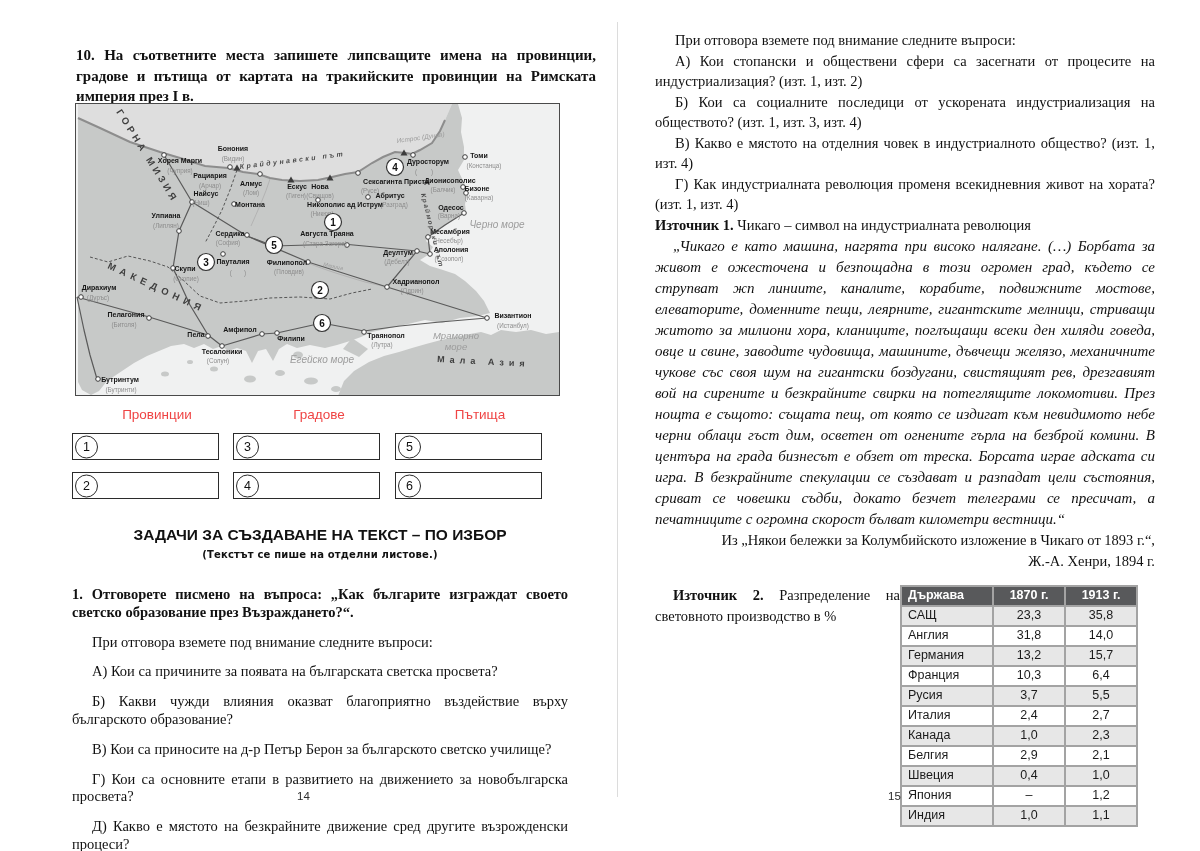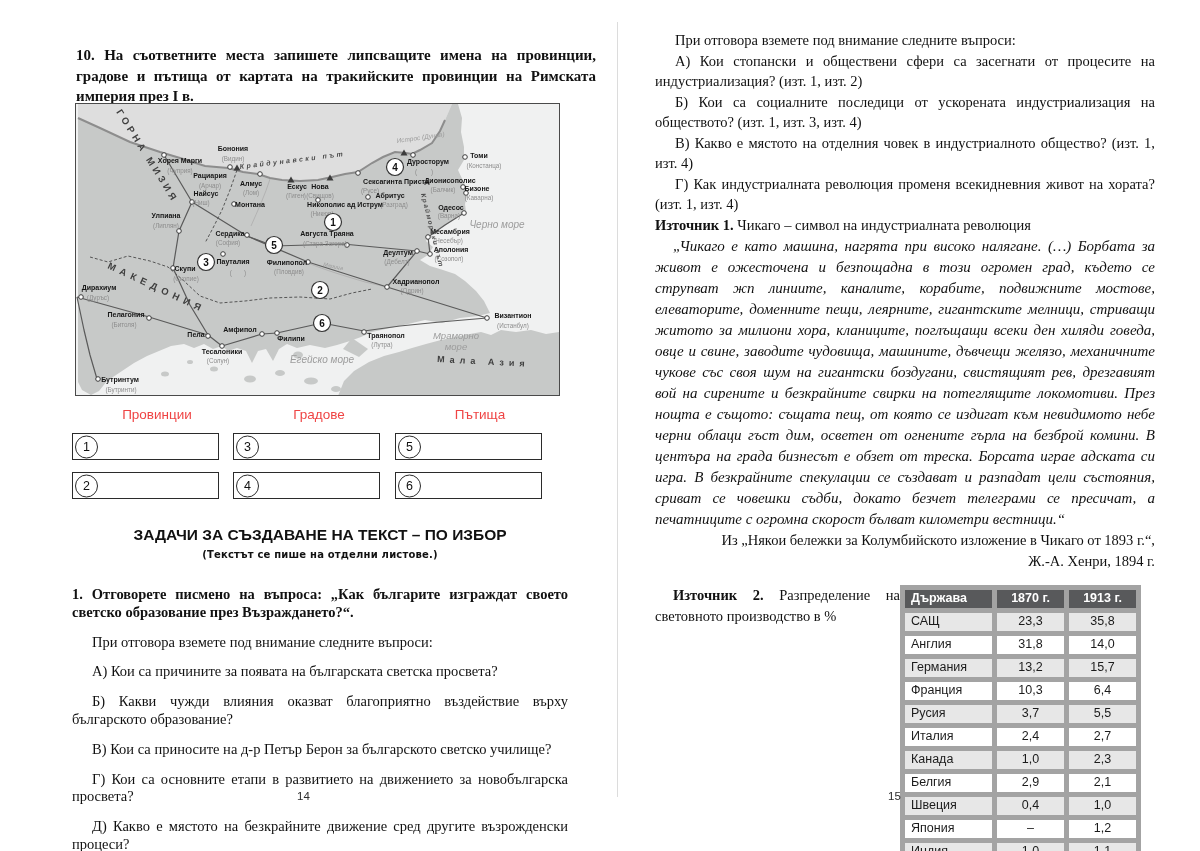--- a/index.html
+++ b/index.html
@@ -33,21 +33,21 @@
   #page-right p{margin:0;}
   #task2-title{font-weight:bold;line-height:21px;}
   #src1-head{margin-top:8px;line-height:21px;}
   #quote{font-style:italic;font-size:15px;line-height:21px;text-indent:18px;}
   .attr{text-align:right;line-height:21px;}
   #src2-row{display:flex;margin-top:13px;}
   .src2-text{width:245px;line-height:21px;text-indent:18px;}
   table.prod{border-collapse:collapse;table-layout:fixed;width:236px;margin-left:0px;
              font-family:"Liberation Sans",sans-serif;font-size:12.5px;color:#1b1b1b;
              border:1.5px solid #3d3d3d;}
-  table.prod th,table.prod td{border:5px solid #a3a3a3;padding:1.5px 6px;line-height:15px;margin-left:24px;}
+  table.prod th,table.prod td{border:2px solid #a3a3a3;padding:1.5px 6px;line-height:15px;margin-left:24px;}
   table.prod thead th{background:#58595b;color:#fff;font-weight:bold;text-align:left;}
   table.prod thead th.cnum{text-align:center;}
   table.prod td.cnum{text-align:center;}
   table.prod tbody tr:nth-child(odd){background:#e7e7e7;}
   .pageno{position:absolute;top:790px;font-family:"Liberation Sans",sans-serif;
           font-size:11.5px;color:#2c2c2c;}
 </style>
 </head>
 <body>
 

